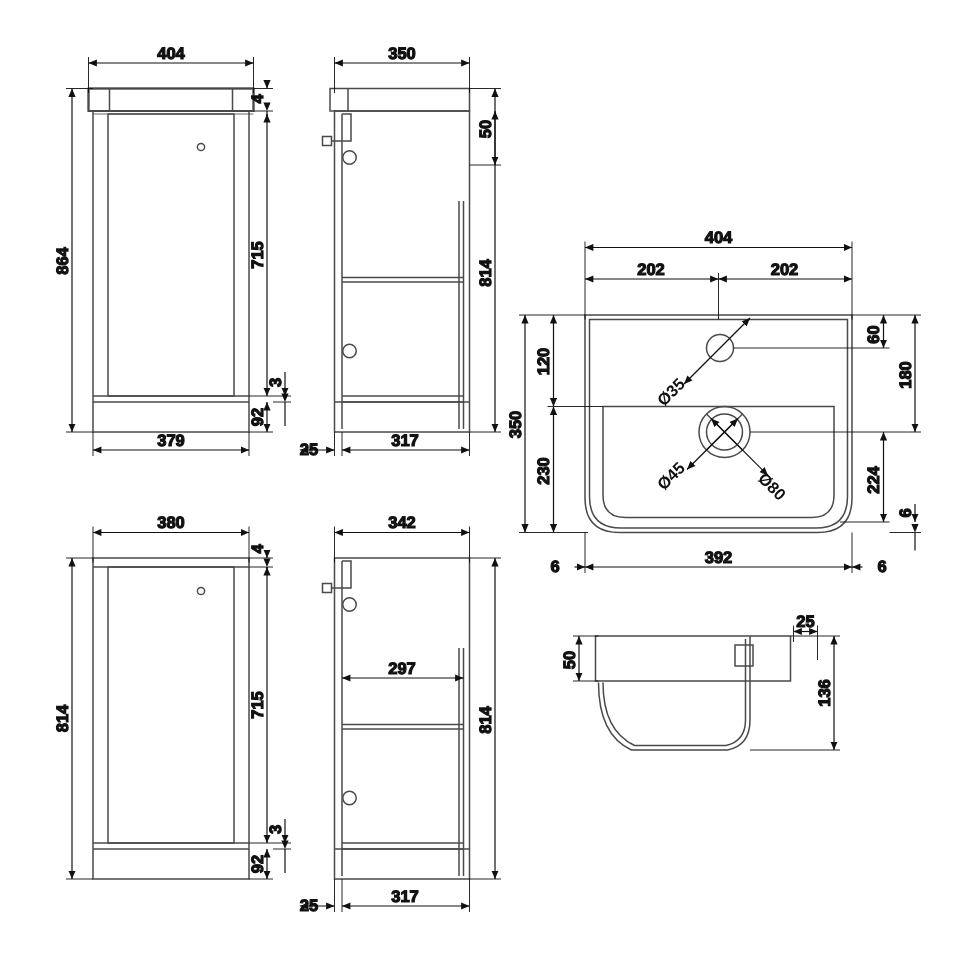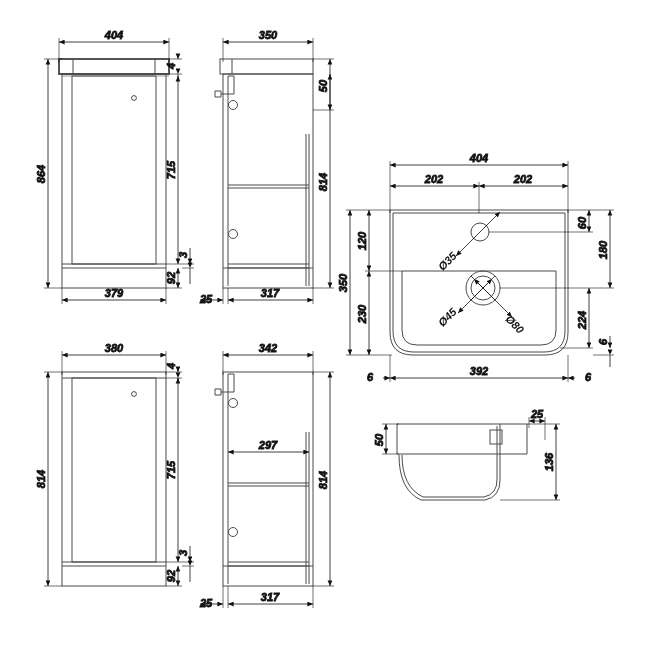--- a/index.html
+++ b/index.html
@@ -1,18 +1,18 @@
 <!DOCTYPE html>
 <html><head>
 <meta charset="utf-8">
 <style>
   html,body{margin:0;padding:0;background:#ffffff;}
   body{width:650px;height:650px;overflow:hidden;
        font-family:"Liberation Sans","DejaVu Sans",sans-serif;}
-  #stage{position:relative;width:650px;height:650px;background:#ffffff;font-style:italic;}
+  #stage{position:relative;width:650px;height:650px;background:#ffffff;}
   svg{display:block;}
   .dimtxt{font-family:"Liberation Sans","DejaVu Sans",sans-serif;
           font-size:11px;font-weight:bold;fill:#111111;}
 </style>
 </head>
 <body>
 
 <div id="stage">
 <svg width="650" height="650" viewBox="0 0 650 650">
   <defs>

